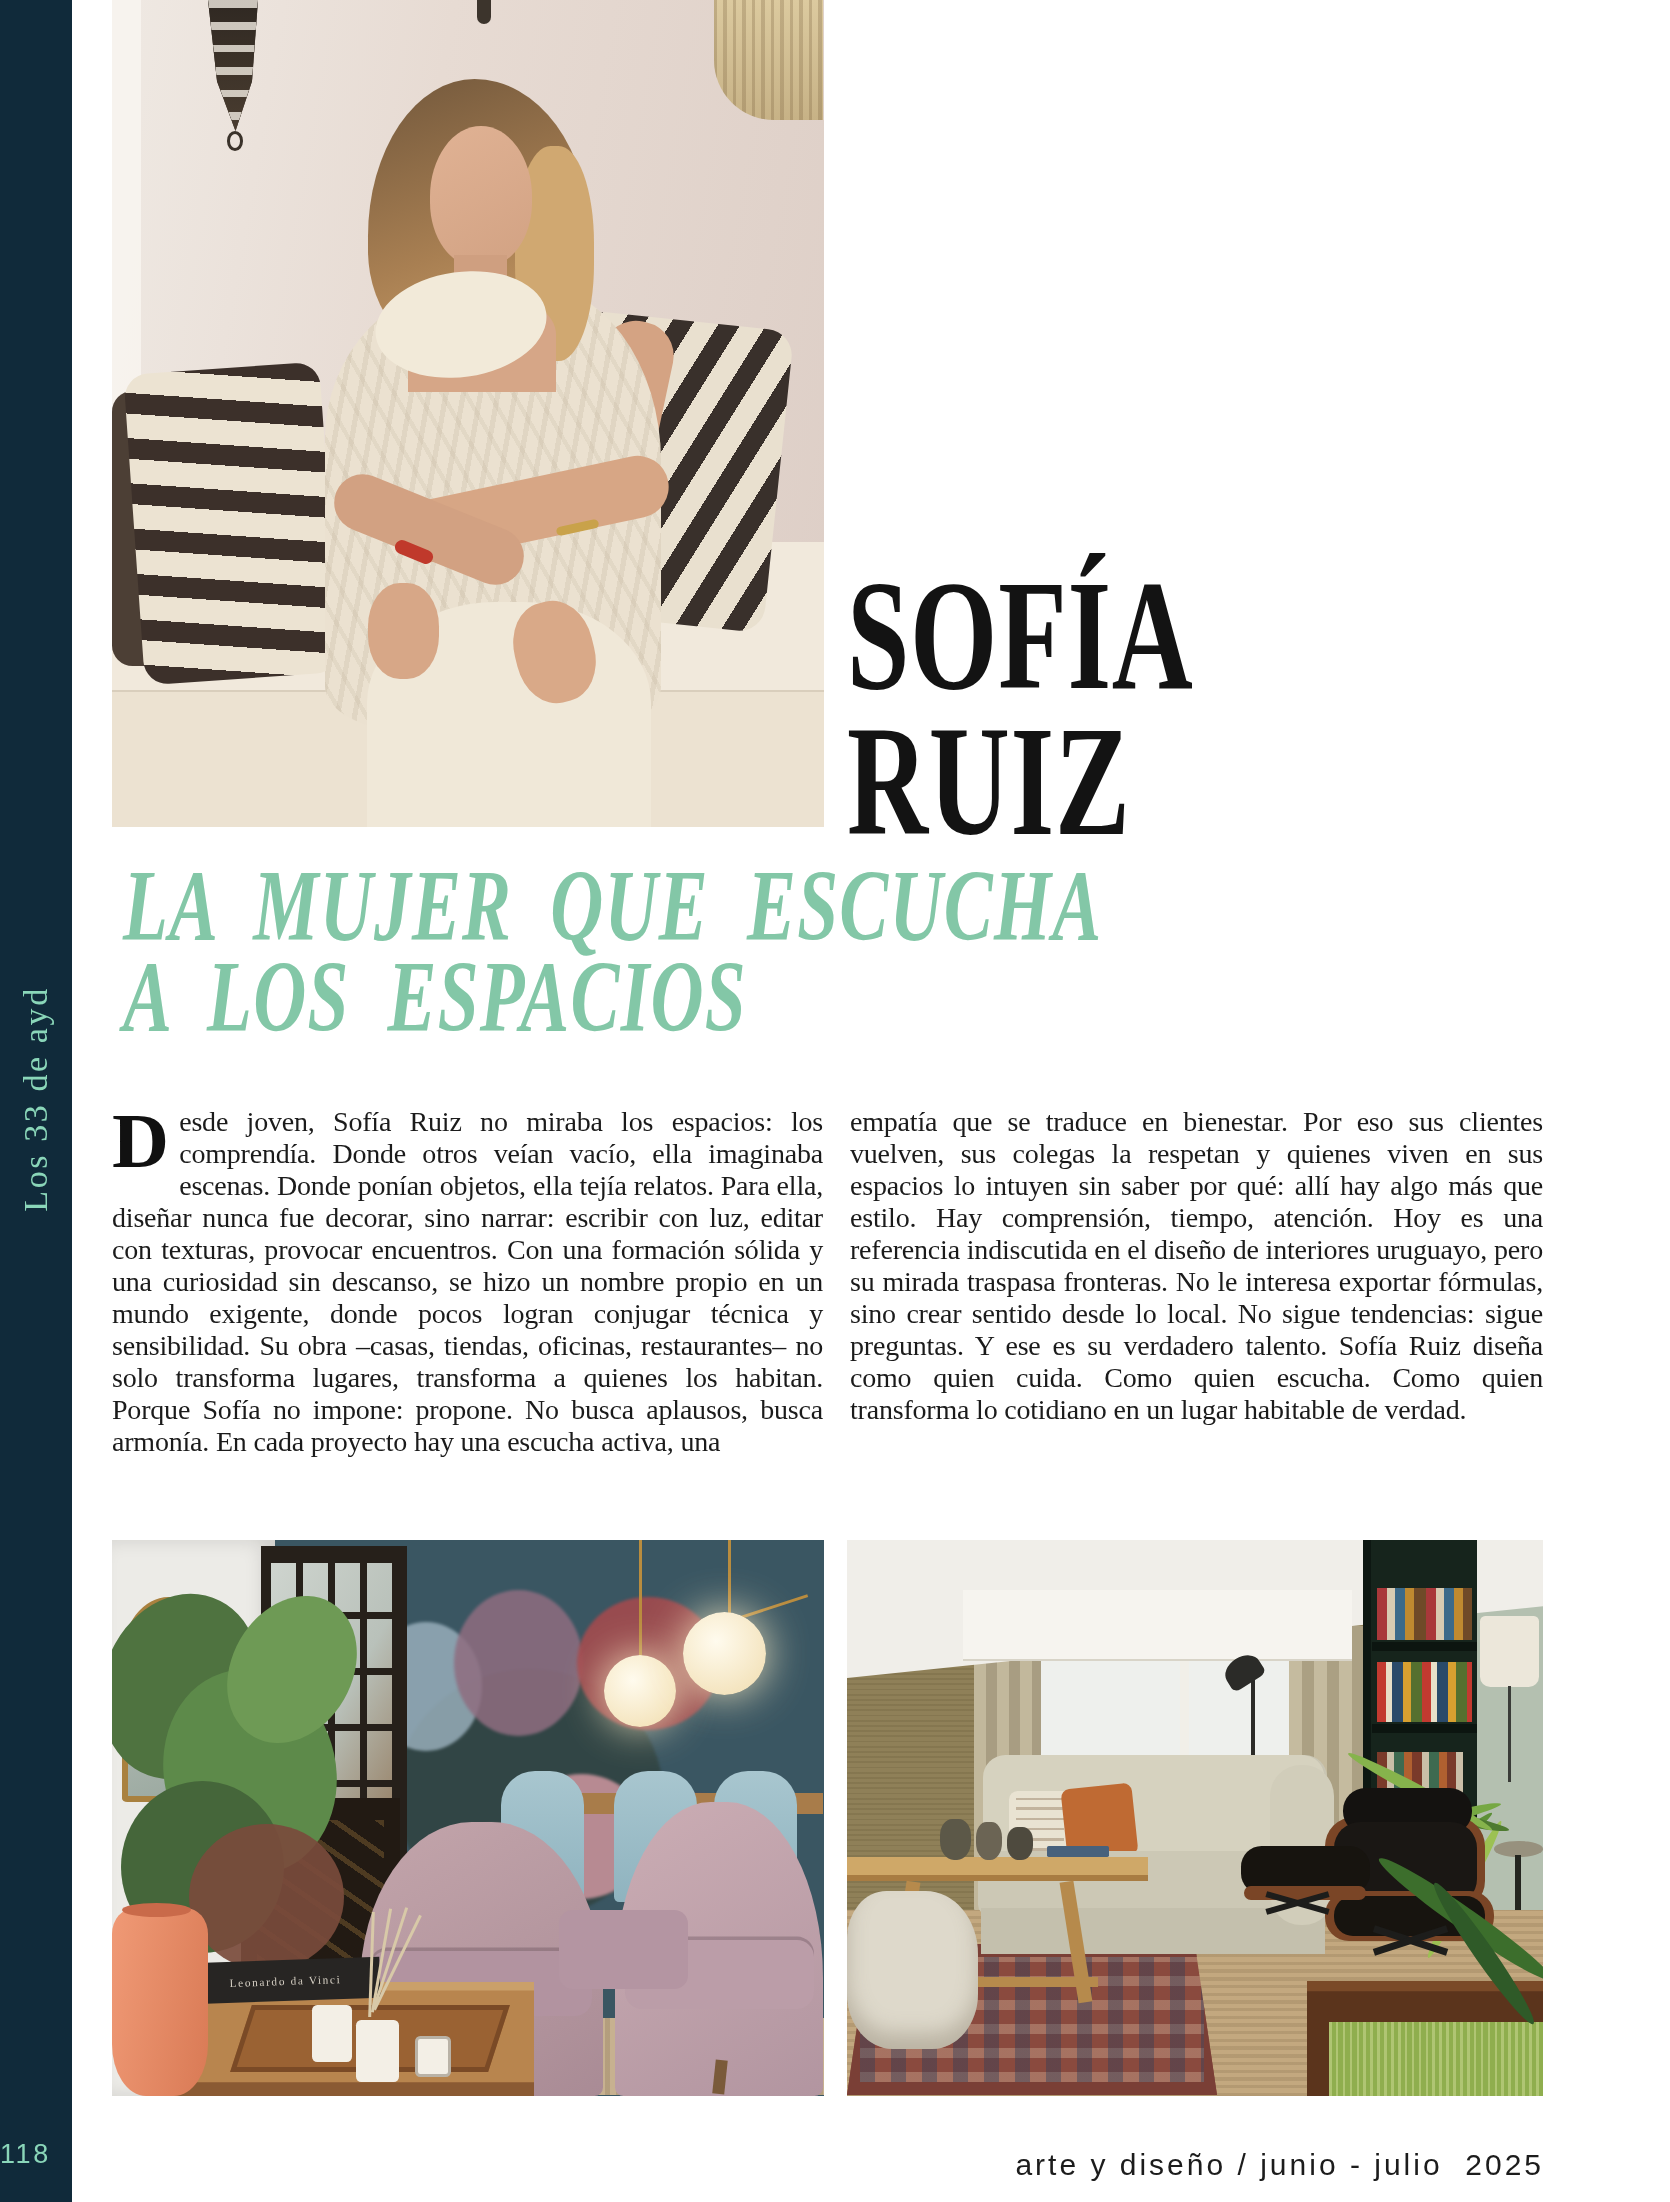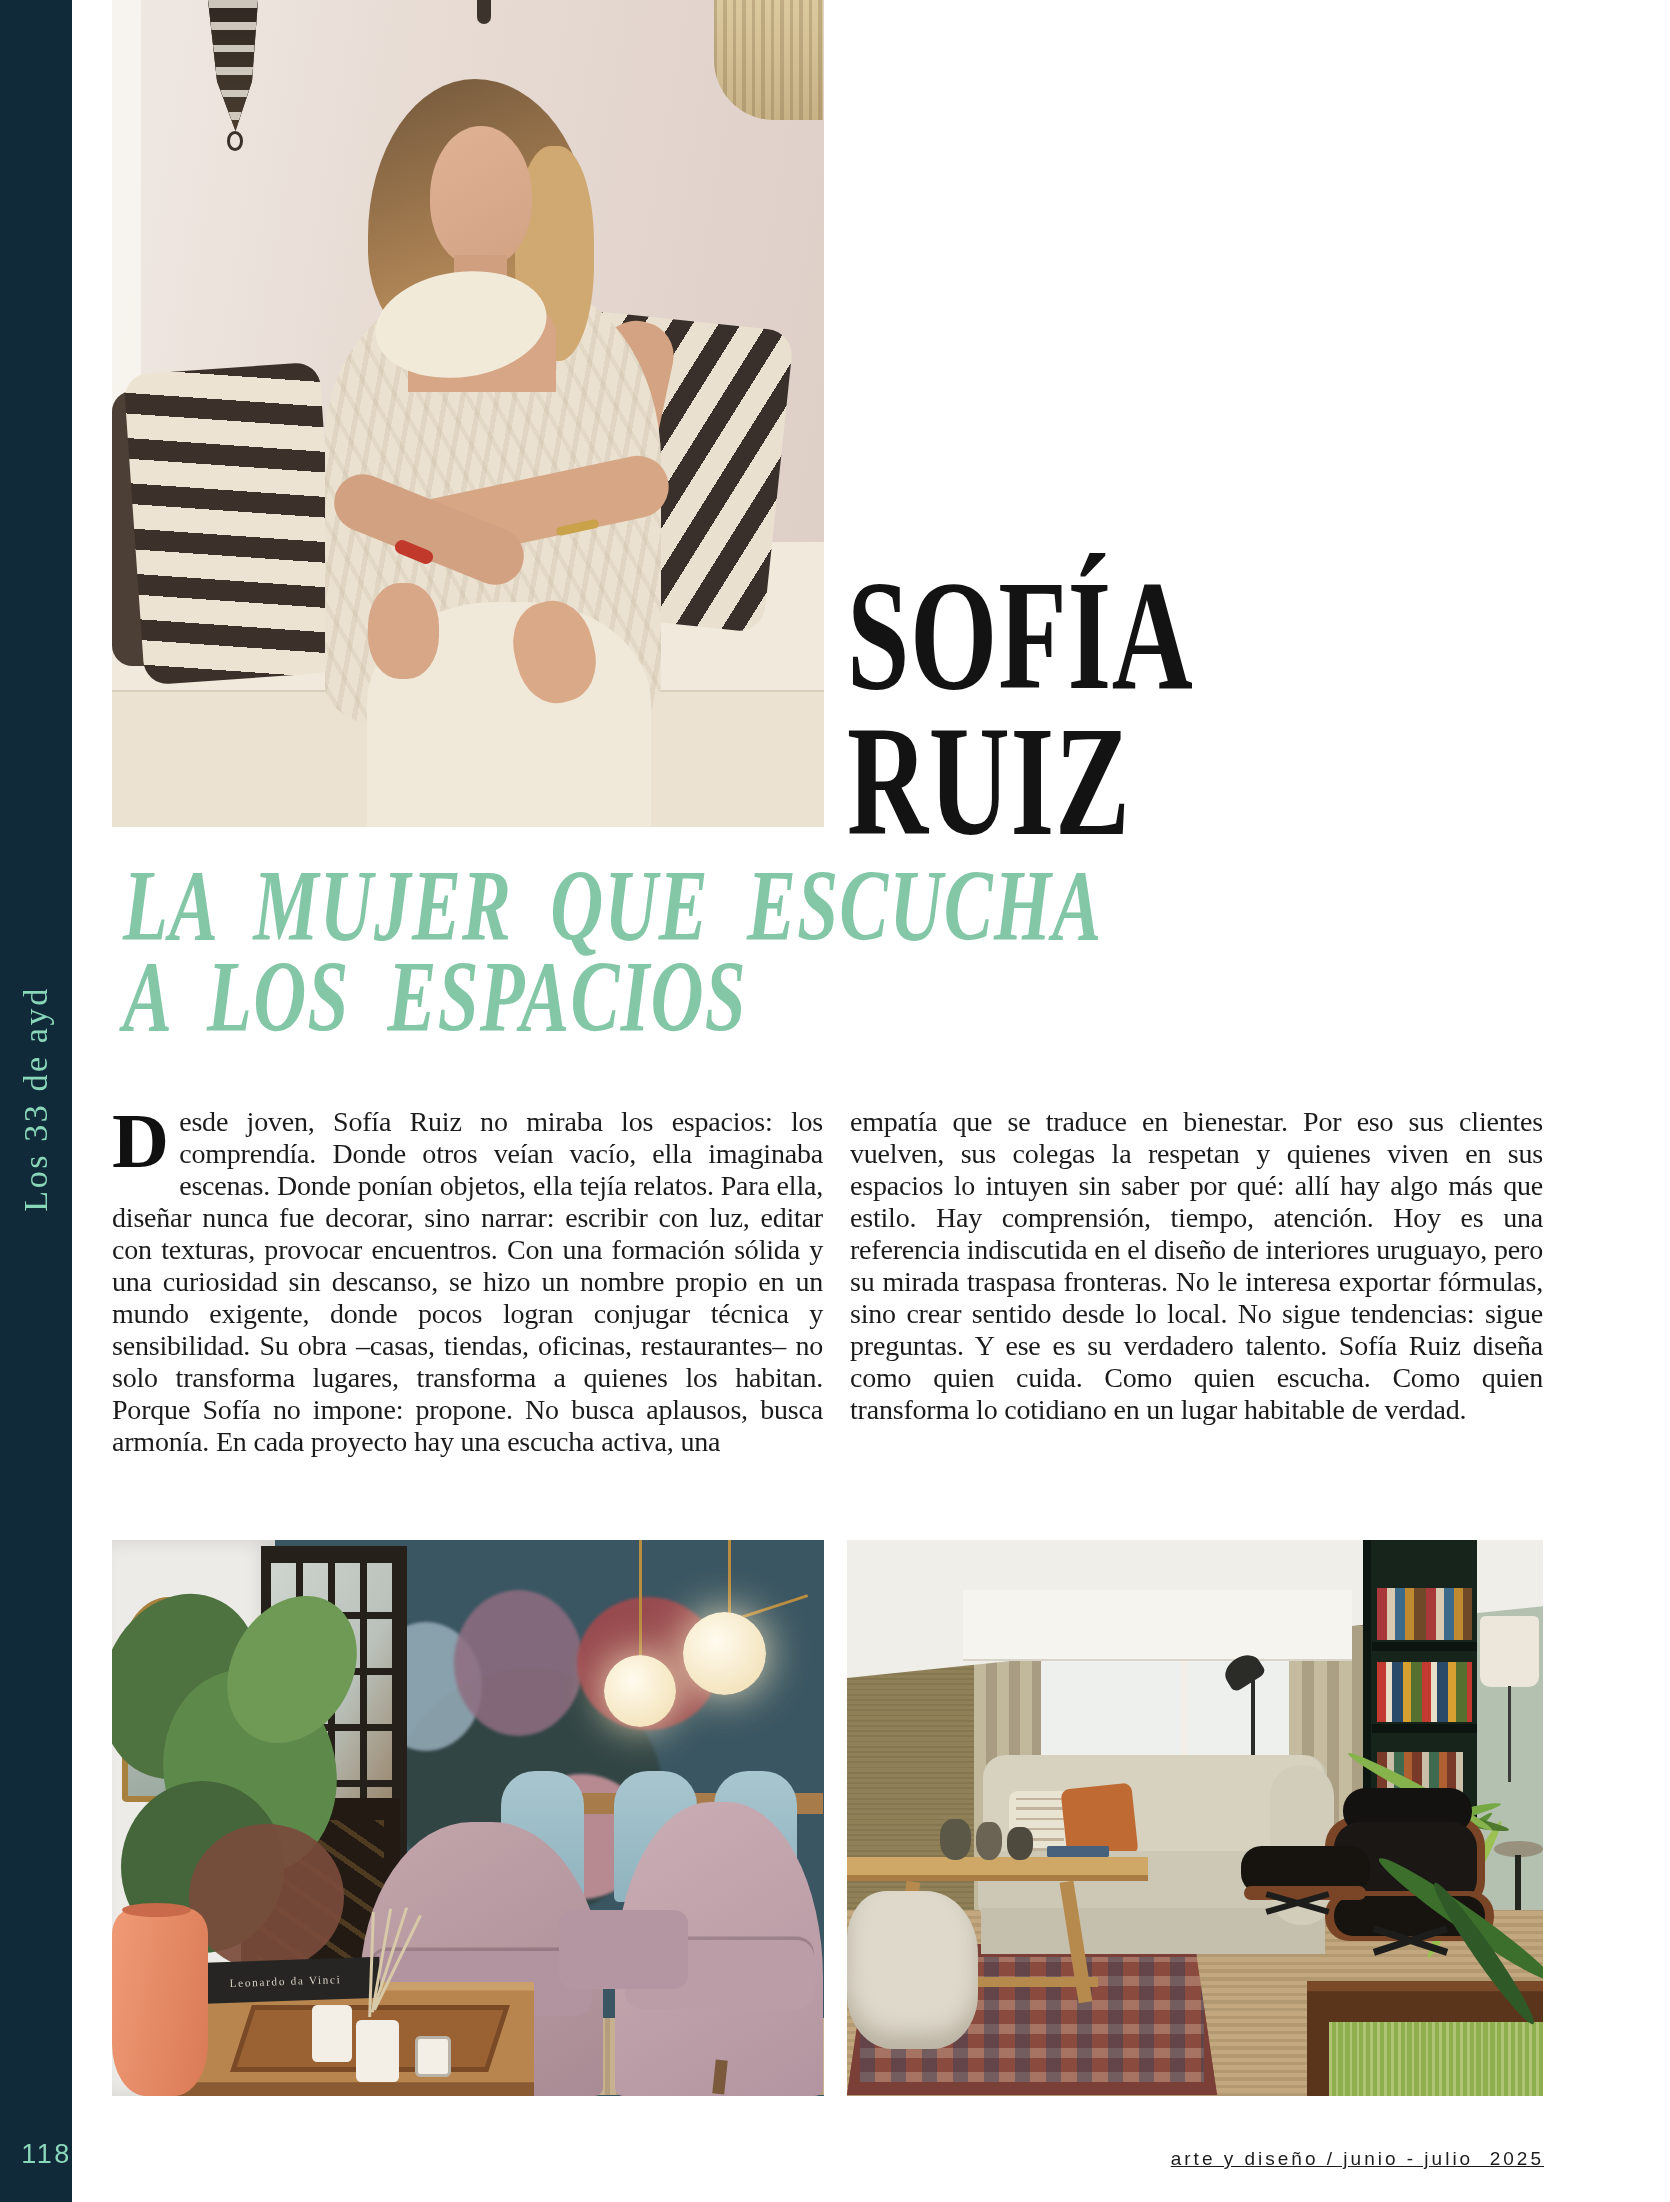--- a/index.html
+++ b/index.html
@@ -5,21 +5,21 @@
   html,body{margin:0;padding:0;background:#ffffff;}
   .page{position:relative;width:1671px;height:2203px;background:#ffffff;overflow:hidden;
         font-family:"Liberation Serif",serif;color:#1b1b1b;}
   .abs{position:absolute;}
 
   
   .sidebar{left:0;top:0;width:72px;height:2203px;background:#102A3A;}
   .sidebar-label{position:absolute;left:50%;top:1099px;transform:translate(-50%,-50%) rotate(-90deg);
     transform-origin:center;white-space:nowrap;font-family:"Liberation Serif",serif;
     font-size:34px;letter-spacing:2.6px;color:#8AD6B9;}
-  .page-number{position:absolute;left:0;top:2139px;width:100%;text-align:right;
+  .page-number{position:absolute;left:0;top:2139px;width:100%;text-align:left;
     font-family:"Liberation Sans",sans-serif;font-size:27px;letter-spacing:2.6px;color:#8AD6B9;}
 
   
   .title-line{left:847px;font-weight:700;font-size:156px;line-height:1;color:#131313;
     transform:scaleX(.72);transform-origin:left top;letter-spacing:0.9px;white-space:nowrap;}
   .title-1{top:558px;} .title-2{top:704px;}
 
   .subtitle-line{left:123px;font-style:italic;font-weight:700;font-size:102px;line-height:1;
     color:#83C7A7;transform:scaleX(.72);transform-origin:left top;word-spacing:.25em;
     letter-spacing:1.7px;white-space:nowrap;}
@@ -28,21 +28,21 @@
   
   .bodycol{top:1106px;font-size:28px;line-height:32px;text-align:justify;
     letter-spacing:-0.2px;color:#1b1b1b;}
   .col1{left:112px;width:711px;}
   .col2{left:850px;width:693px;}
   .dropcap{float:left;font-size:79px;line-height:63px;font-weight:700;color:#111;
     margin:2.6px 10.3px 0 0;font-family:"Liberation Serif",serif;}
 
   
   .footer-credit{top:2148px;right:127px;font-family:"Liberation Sans",sans-serif;
-    font-size:19px;letter-spacing:3px;color:#1c1c1c;white-space:pre;text-decoration:underline;}
+    font-size:30px;letter-spacing:3px;color:#1c1c1c;white-space:pre;}
 
   
   .photo{overflow:hidden;}
   .photo *{position:absolute;}
 
   
   .photo-portrait{left:112px;top:0;width:712px;height:827px;
     background:linear-gradient(100deg,#efe9e3 0%,#e7dbd3 40%,#ddcec6 100%);}
   .window-light{left:0;top:0;width:29px;height:827px;background:#f8f5f0;opacity:.85;}
   .wall-hanging{left:96px;top:0;width:50px;height:131px;

